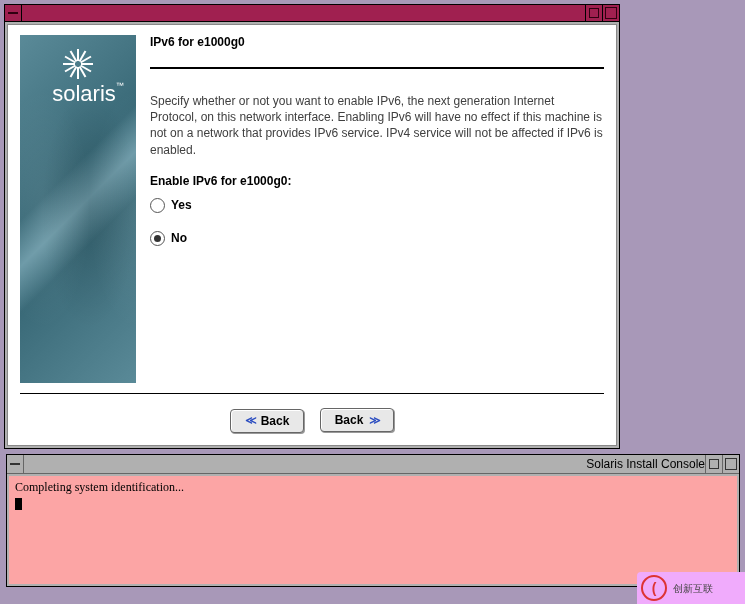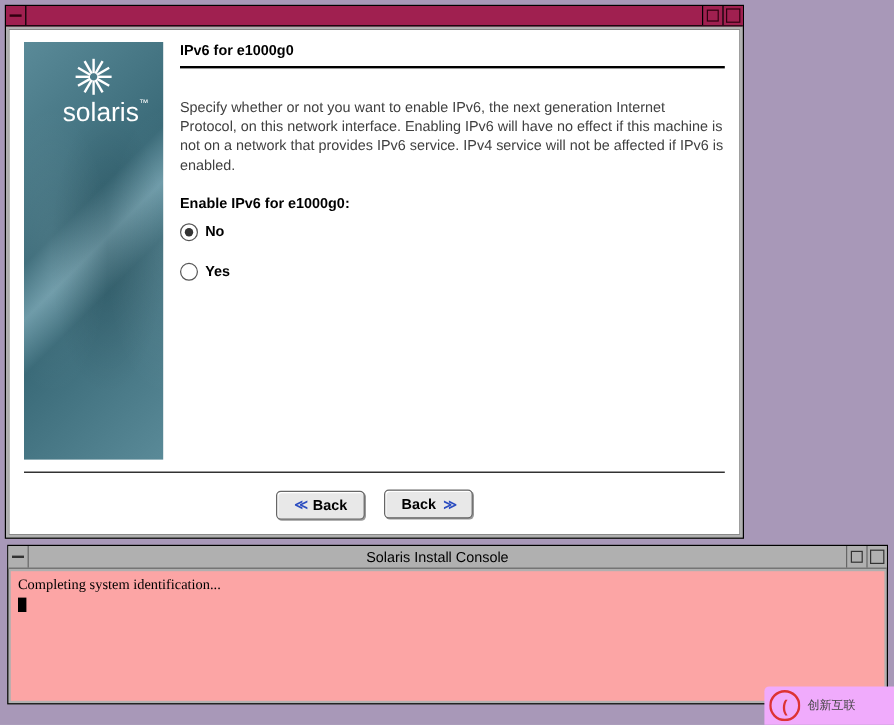--- a/index.html
+++ b/index.html
@@ -107,21 +107,21 @@
     clip-path: polygon(50% 0, 100% 50%, 50% 100%, 0 50%);
   }
   .logo-sun .txt { display:flex; flex-direction:column; line-height:1; }
   .logo-sun .big { font-size:18px; font-style:italic; font-family:Georgia,serif;}
   .logo-sun .small { font-size:7px; letter-spacing:1px; }
 
   .content-panel { flex:1; }
   .page-title {
     font-weight: bold;
     font-size: 12px;
-    padding-bottom: 6px;
+    padding-bottom: 18px;
     border-bottom: 2px solid #000;
     margin-bottom: 24px;
   }
   .desc { color:#404040; line-height:1.35; margin-bottom:16px; }
   .field-label { font-weight:bold; margin-bottom:10px; }
   .radio-row { display:flex; align-items:center; gap:6px; margin:10px 0 18px 0; font-weight:bold;}
   .radio {
     width:13px;height:13px;border-radius:50%;
     border:1px solid #555;background:#fff;
     display:inline-flex;align-items:center;justify-content:center;
@@ -157,21 +157,21 @@
     background:#b0b0b0;
     border-bottom:1px solid #666;
     display:flex;align-items:center;
     font-size:12px;
   }
   .console-title .menu {
     width:16px;height:100%;border-right:1px solid #666;
     display:flex;align-items:center;justify-content:center;
   }
   .console-title .menu::after{content:"";width:10px;height:2px;background:#333;}
-  .console-title .label{flex:1;text-align:center;}
+  .console-title .label{flex:1;text-align:right;}
   .console-title .btn{width:16px;height:100%;border-left:1px solid #666;display:flex;align-items:center;justify-content:center;}
   .console-title .btn.min::after{content:"";width:8px;height:8px;border:1px solid #333;}
   .console-title .btn.max::after{content:"";width:10px;height:10px;border:1px solid #333;}
   .console-body {
     background:#fca5a5;margin:2px;
     height:108px;
     font-family:Liberation Serif, serif;
     font-size:12px;
     padding:4px 6px;
     box-sizing:border-box;
@@ -233,26 +233,26 @@
           </div>
         </div>
       </div>
 
       <div class="content-panel">
         <div class="page-title">IPv6 for e1000g0</div>
         <div class="desc">Specify whether or not you want to enable IPv6, the next generation Internet Protocol, on this network interface.  Enabling IPv6 will have no effect if this machine is not on a network that provides IPv6 service.  IPv4 service will not be affected if IPv6 is enabled.</div>
         <div class="field-label">Enable IPv6 for e1000g0:</div>
 
         <div class="radio-row">
+          <span class="radio"></span>
+          <span>Yes</span>
+        </div>
+        <div class="radio-row">
           <span class="radio checked"></span>
           <span>No</span>
-        </div>
-        <div class="radio-row">
-          <span class="radio"></span>
-          <span>Yes</span>
         </div>
       </div>
     </div>
 
     <div class="divider"></div>
     <div class="button-row">
       <span class="nav-btn">
         <span class="chevrons">≪</span>
         <span>Back</span>
       </span>

